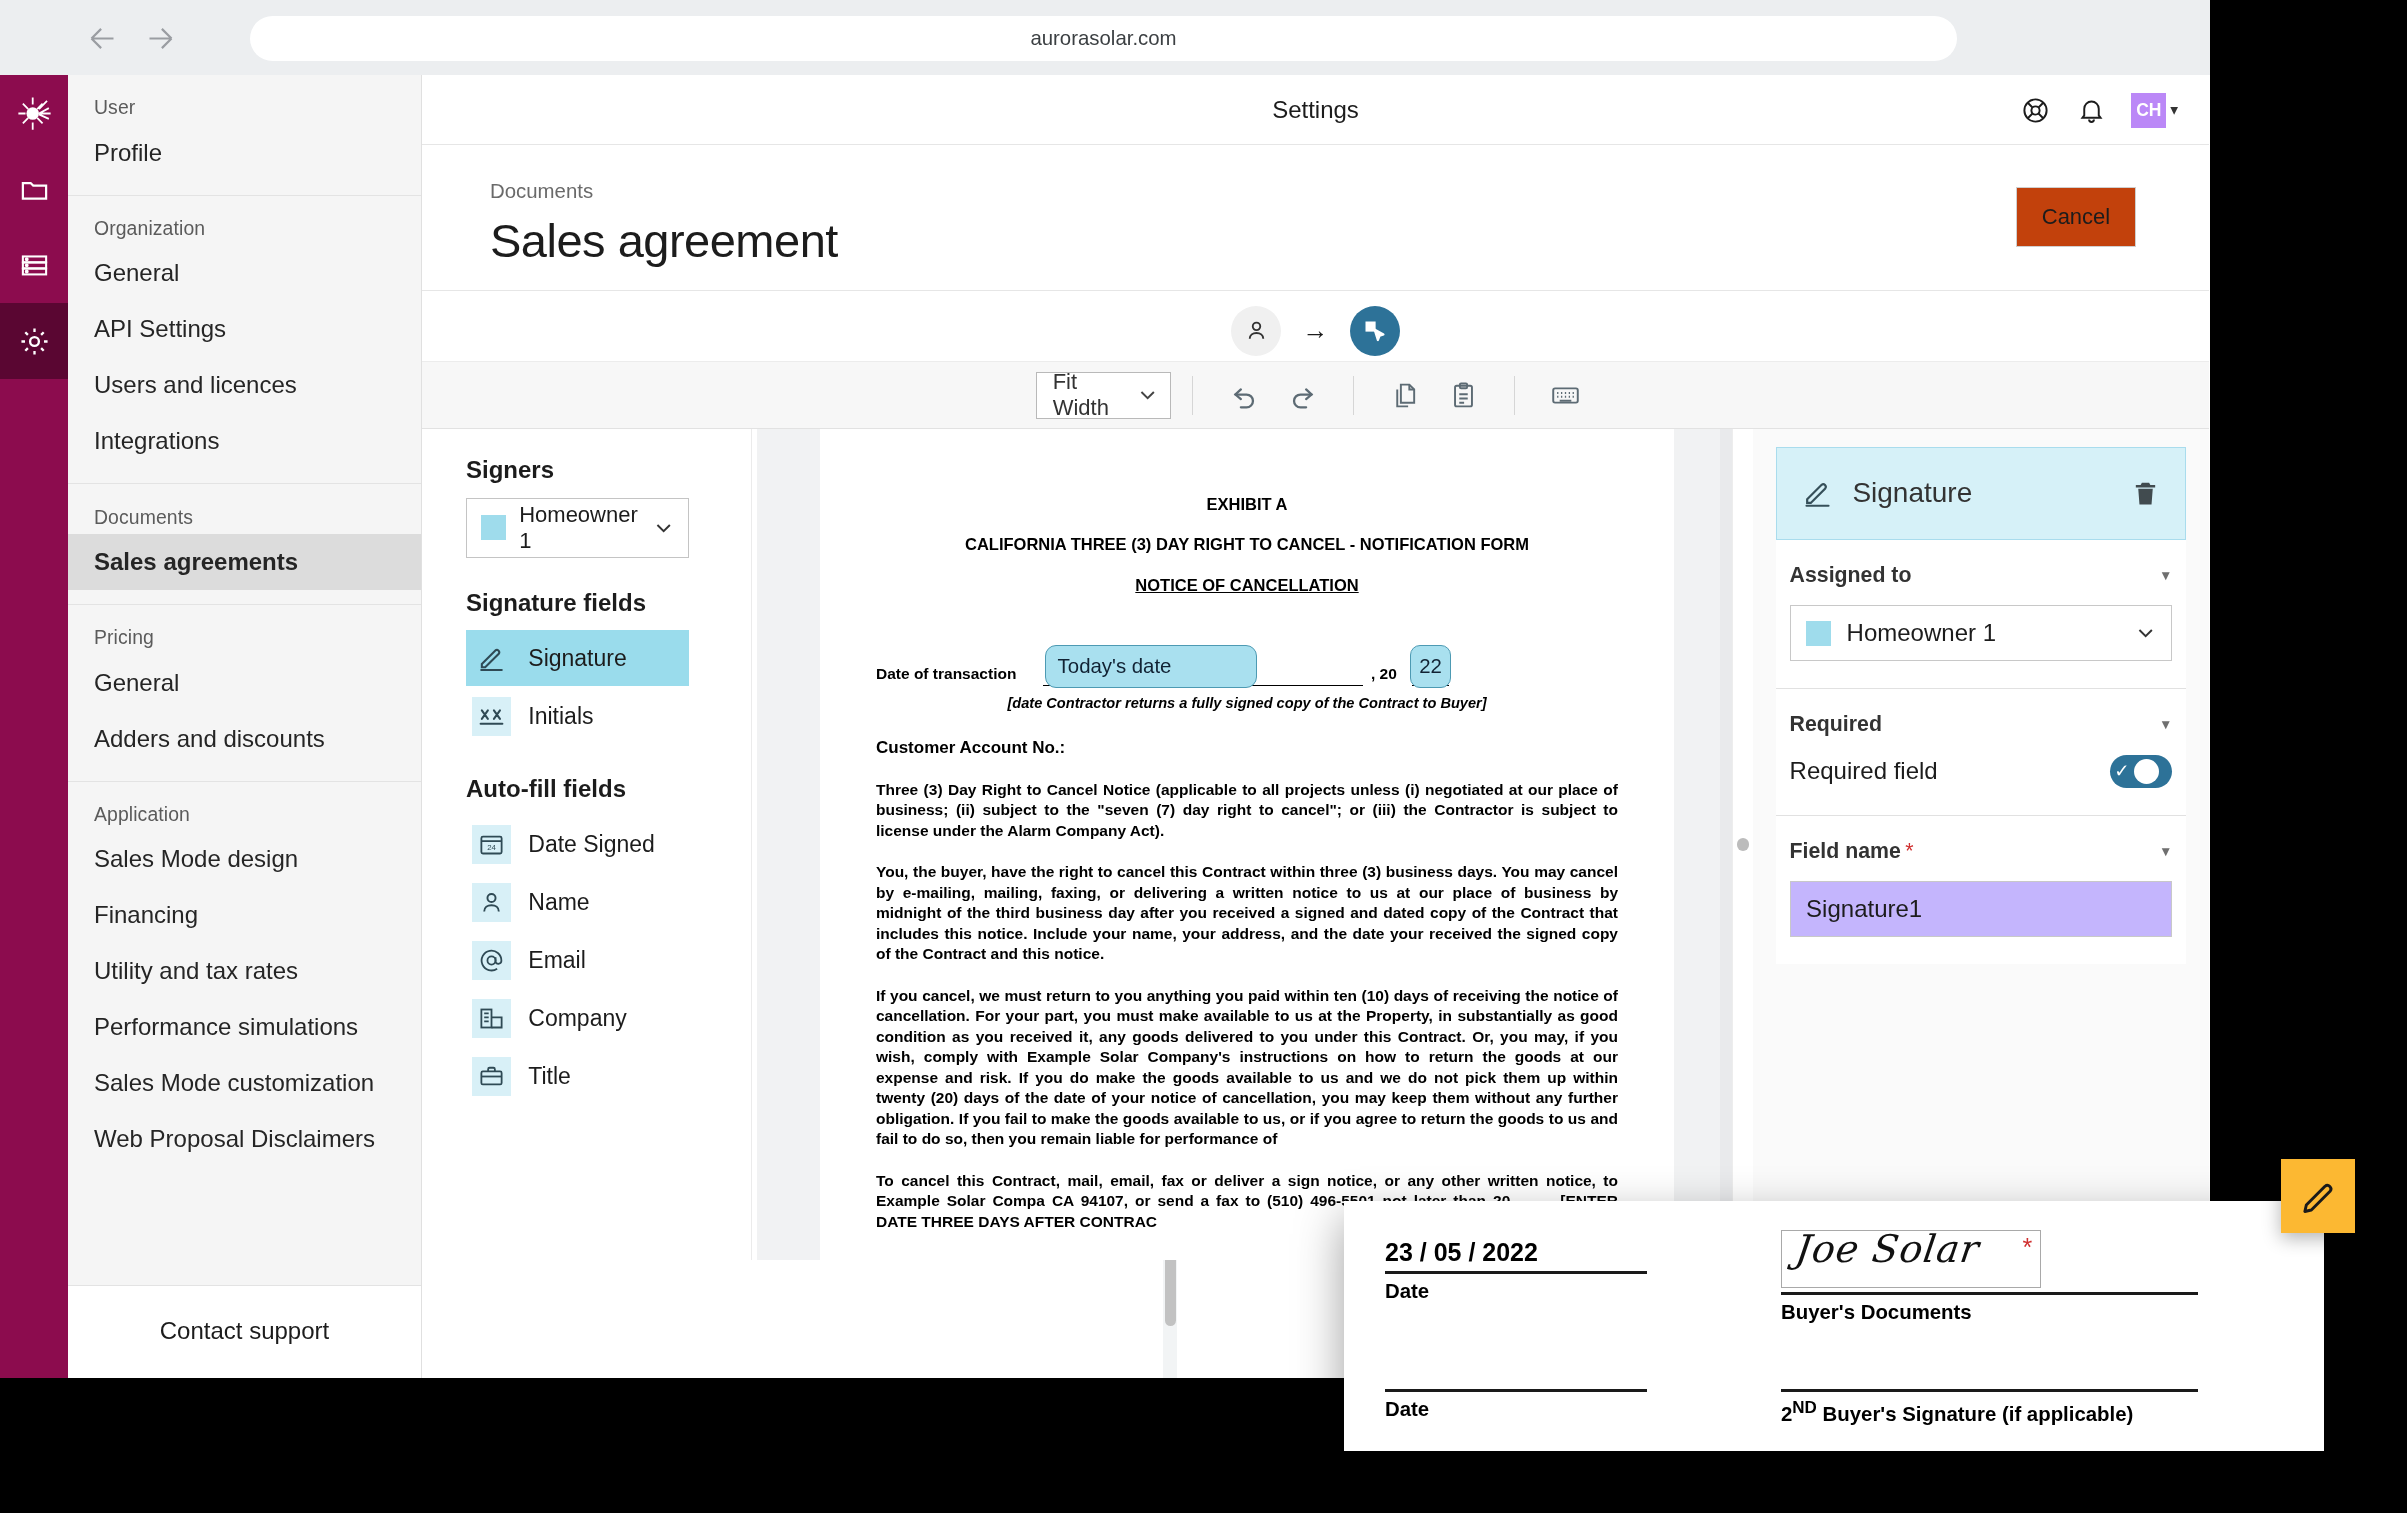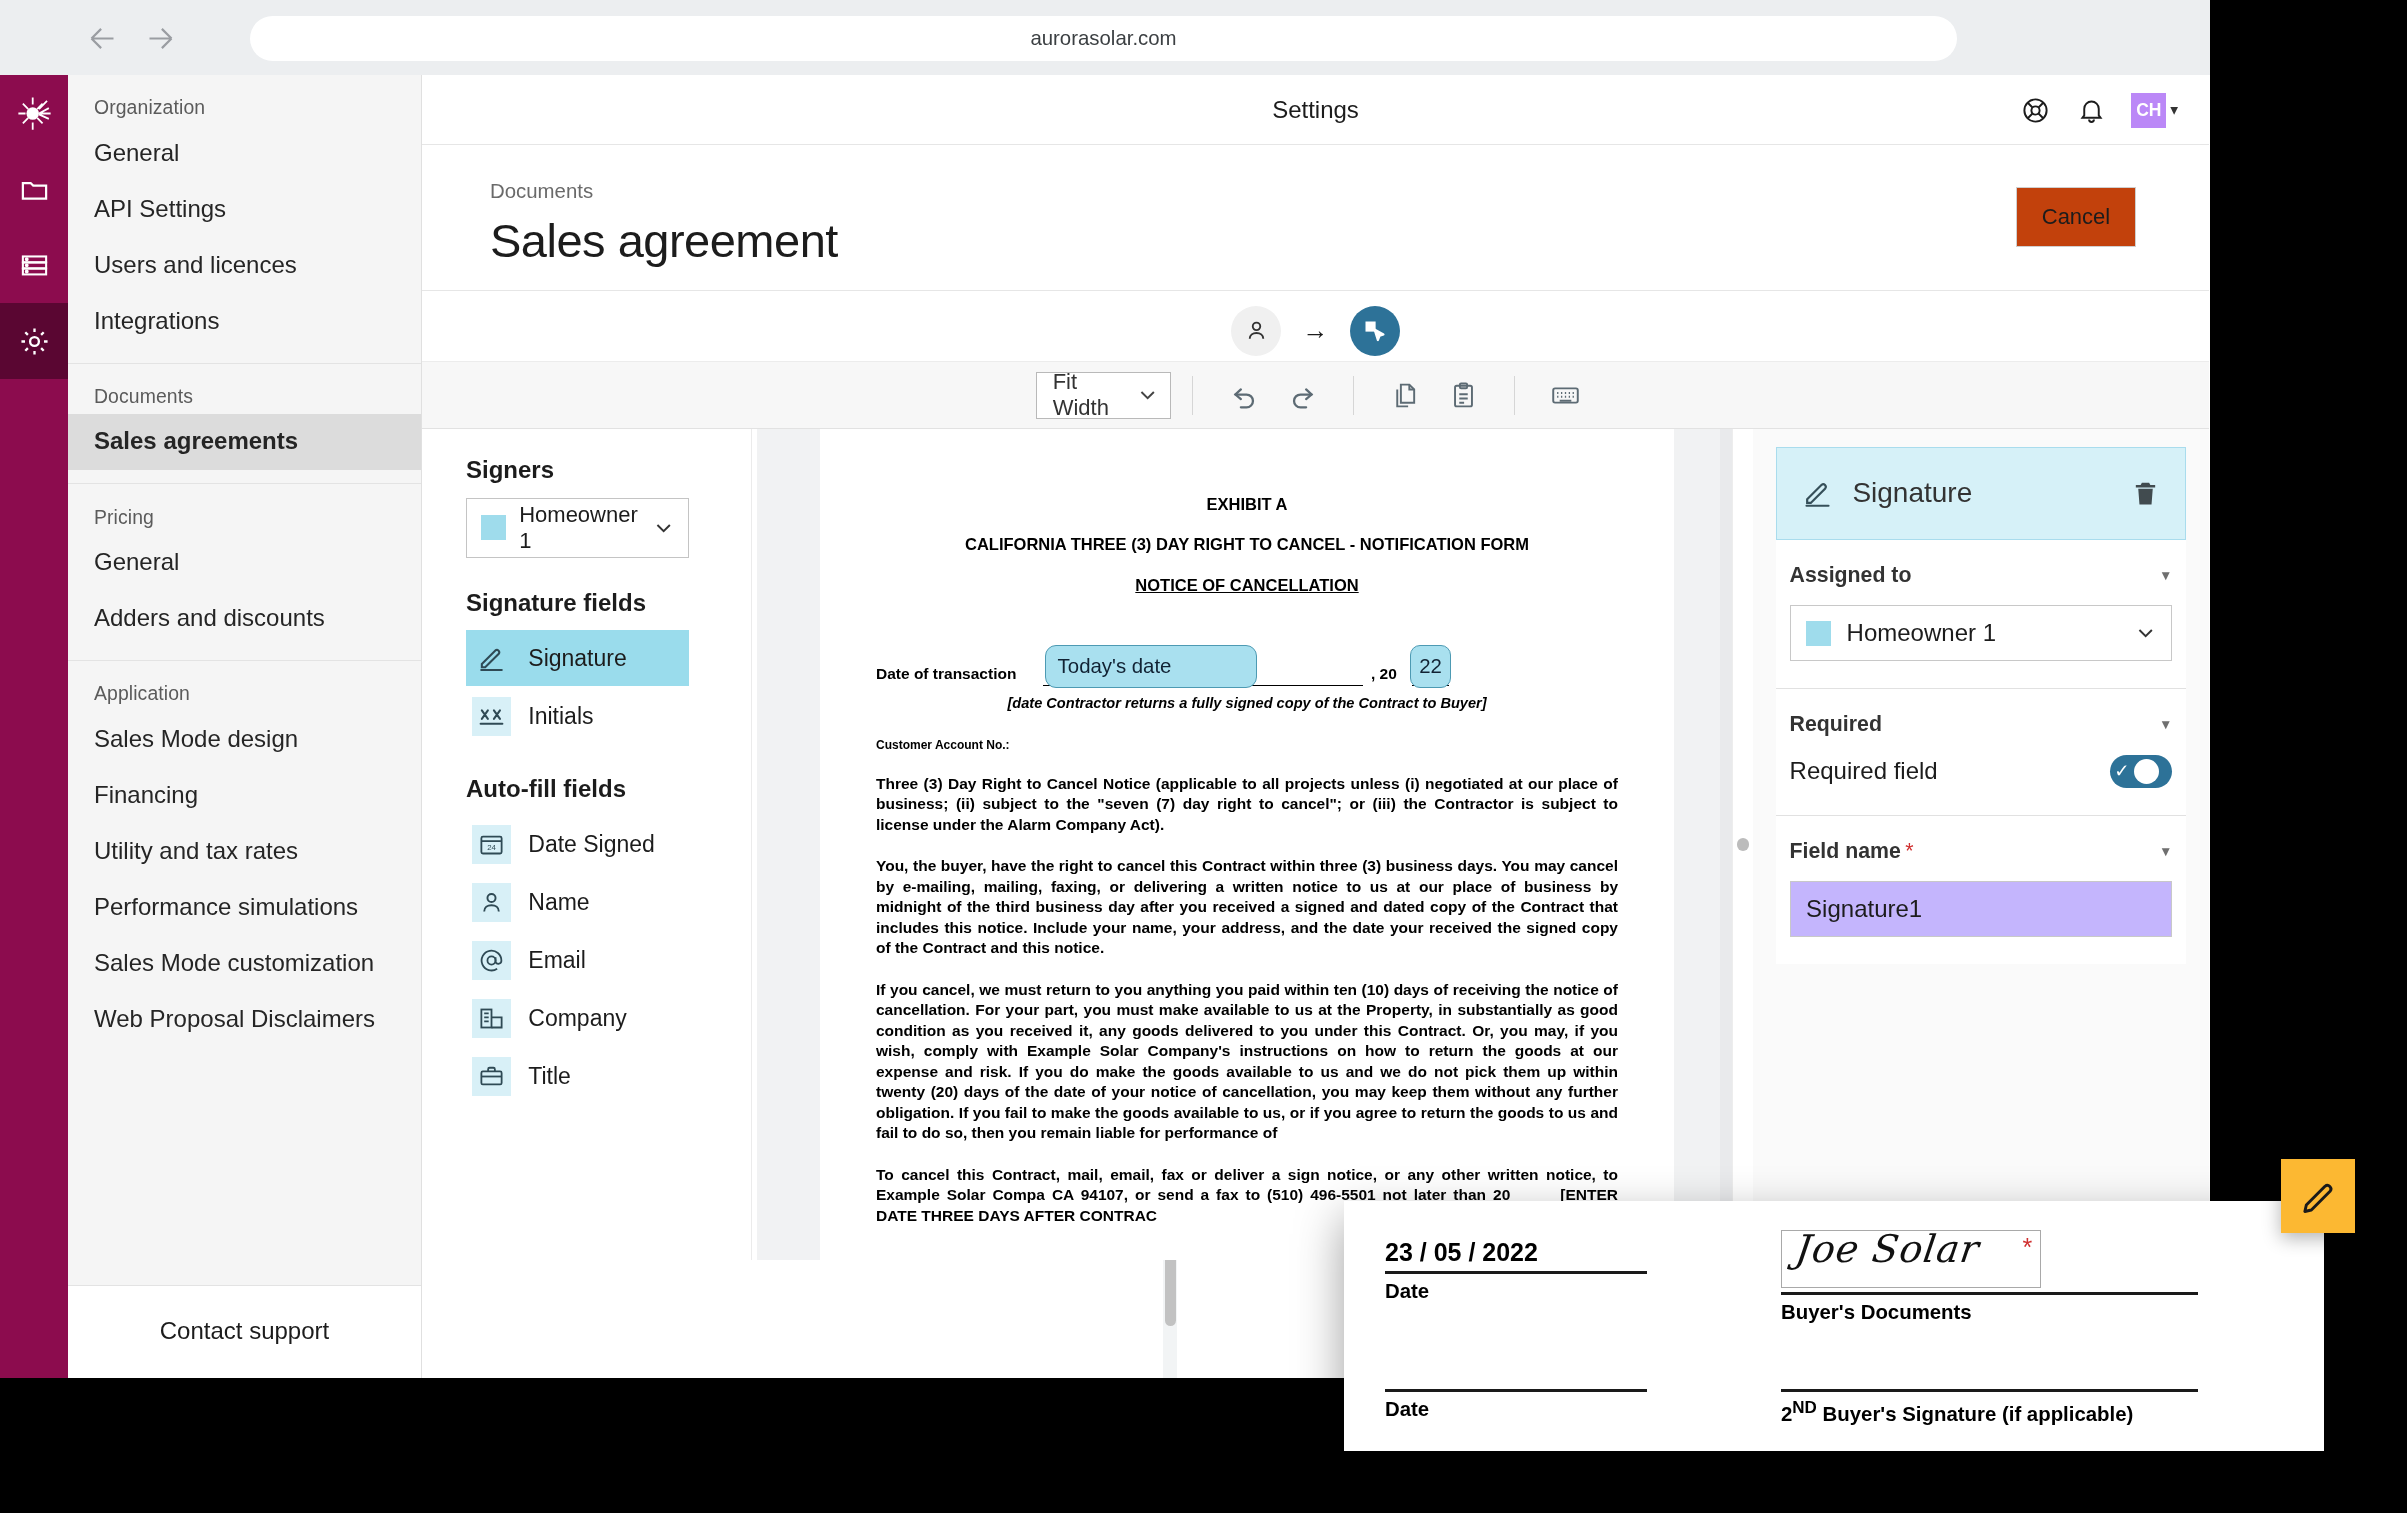--- a/index.html
+++ b/index.html
@@ -254,21 +254,21 @@
     position: absolute; left: 534px; top: 9.7px;
     width: 41px; height: 43px;
     background: #a9e0ef; border: 1px solid #4d9ab3; border-radius: 10px;
     font-size: 20.4px; font-weight: 400; color: #123;
     display: flex; align-items: center; justify-content: center;
   }
   #note-transaction {
     text-align: center; font-size: 14.6px; font-style: italic; font-weight: bold;
     margin-top: 3.9px;
   }
-  #lbl-acct { font-size: 12px; font-weight: bold; margin-top: 27px; }
+  #lbl-acct { font-size: 17px; font-weight: bold; margin-top: 27px; }
 
   
   #doc-scroll-track {
     position: absolute; right: 0; top: 0; width: 11.6px; height: 831px; background: #e9eaec;
   }
 
   
   #splitter {
     position: absolute; left: 1310px; top: 0;
     width: 21.3px; height: 831px; background: #fff;
@@ -425,20 +425,24 @@
         <svg width="33" height="33" viewBox="0 0 24 24" fill="none" stroke="currentColor" stroke-width="1.7">
           <circle cx="12" cy="12" r="3.2"></circle>
           <path d="M12 2.5v2.6M12 18.9v2.6M2.5 12h2.6M18.9 12h2.6M5.3 5.3l1.9 1.9M16.8 16.8l1.9 1.9M18.7 5.3l-1.9 1.9M7.2 16.8l-1.9 1.9"></path>
         </svg>
       </span>
     </div>
   </div>
 
   <div id="sidebar">
 
+    <div class="group">
+      <div class="group-title">User</div>
+      <div class="nav-item">Profile</div>
+    </div>
 
     <div class="group">
       <div class="group-title">Organization</div>
       <div class="nav-item">General</div>
       <div class="nav-item">API Settings</div>
       <div class="nav-item">Users and licences</div>
       <div class="nav-item">Integrations</div>
     </div>
 
     <div class="group">

